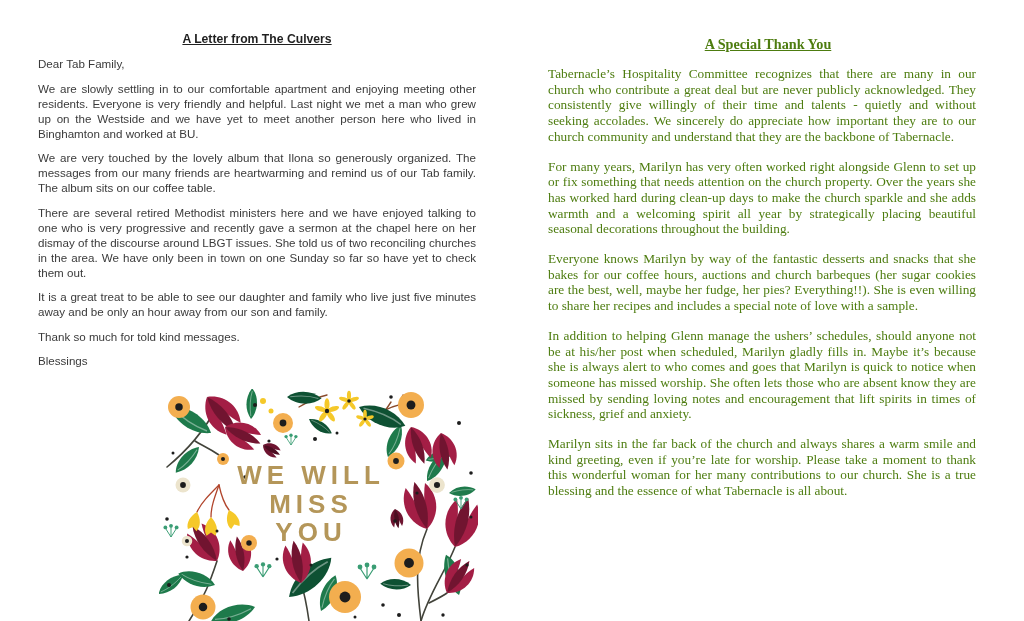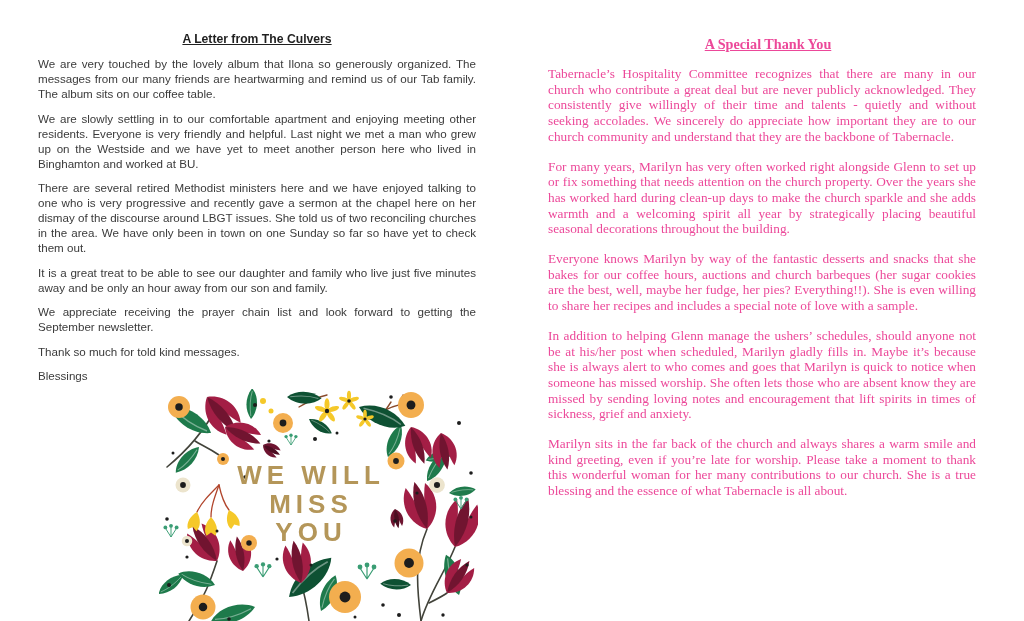--- a/index.html
+++ b/index.html
@@ -15,21 +15,21 @@
     font-family:"Liberation Sans",sans-serif;
     font-size:12.2px;font-weight:bold;text-decoration:underline;
     text-align:center;color:#1f1f1f;margin:0 0 9px 0;line-height:16px;
   }
   .col-left p{margin:0 0 9.5px 0;text-align:justify;}
   .col-left p.short{text-align:left;}
 
   .col-right{
     left:548px;top:36px;width:440px;
     font-family:"Liberation Serif",serif;
-    font-size:13.3px;line-height:15.7px;color:#ec4899;
+    font-size:13.3px;line-height:15.7px;color:#4d7c0f;
   }
   .col-right h2{
     font-family:"Liberation Serif",serif;
     font-size:14.2px;font-weight:bold;text-decoration:underline;
     text-align:center;margin:0 0 13px 0;line-height:17px;
   }
   .col-right p{margin:0 12px 14px 0;text-align:justify;}
 
   .artwork{position:absolute;left:159px;top:389px;width:319px;height:232px;}
   .mu-text{
@@ -37,25 +37,25 @@
     font-weight:bold;font-size:26px;letter-spacing:5px;text-anchor:middle;
   }
 </style>
 </head>
 <body>
 
 <div class="page">
 
   <div class="col col-left">
     <h2>A Letter from The Culvers</h2>
+    <p class="short">Dear Tab Family,</p>
+    <p>We are slowly settling in to our comfortable apartment and enjoying meeting other residents. Everyone is very friendly and helpful. Last night we met a man who grew up on the Westside and we have yet to meet another person here who lived in Binghamton and worked at BU.</p>
     <p>We are very touched by the lovely album that Ilona so generously organized. The messages from our many friends are heartwarming and remind us of our Tab family. The album sits on our coffee table.</p>
-    <p>We are slowly settling in to our comfortable apartment and enjoying meeting other residents. Everyone is very friendly and helpful. Last night we met a man who grew up on the Westside and we have yet to meet another person here who lived in Binghamton and worked at BU.</p>
     <p>There are several retired Methodist ministers here and we have enjoyed talking to one who is very progressive and recently gave a sermon at the chapel here on her dismay of the discourse around LBGT issues.  She told us of two reconciling churches in the area. We have only been in town on one Sunday so far so have yet to check them out.</p>
     <p>It is a great treat to be able to see our daughter and family who live just five minutes away and be only an hour away from our son and family.</p>
-    <p>We appreciate receiving the prayer chain list and look forward to getting the September newsletter.</p>
     <p class="short">Thank so much for told kind messages.</p>
     <p class="short">Blessings</p>
   </div>
 
   <div class="col col-right">
     <h2>A Special Thank You</h2>
     <p>Tabernacle’s Hospitality Committee recognizes that there are many in our church who contribute a great deal but are never publicly acknowledged. They consistently give willingly of their time and talents - quietly and without seeking accolades.  We sincerely do appreciate how important they are to our church community and understand that they are the backbone of Tabernacle.</p>
     <p>For many years, Marilyn has very often worked right alongside Glenn to set up or fix something that needs attention on the church property. Over the years she has worked hard during clean-up days to make the church sparkle and she adds warmth and a welcoming spirit all year by strategically placing beautiful seasonal decorations throughout the building.</p>
     <p>Everyone knows Marilyn by way of the fantastic desserts and snacks that she bakes for our coffee hours, auctions and church barbeques (her sugar cookies are the best, well, maybe her fudge, her pies? Everything!!). She is even willing to share her recipes and includes a special note of love with a sample.</p>
     <p>In addition to helping Glenn manage the ushers’ schedules, should anyone not be at his/her post when scheduled, Marilyn gladly fills in. Maybe it’s because she is always alert to who comes and goes that Marilyn is quick to notice when someone has missed worship. She often lets those who are absent know they are missed by sending loving notes and encouragement that lift spirits in times of sickness, grief and anxiety.</p>

